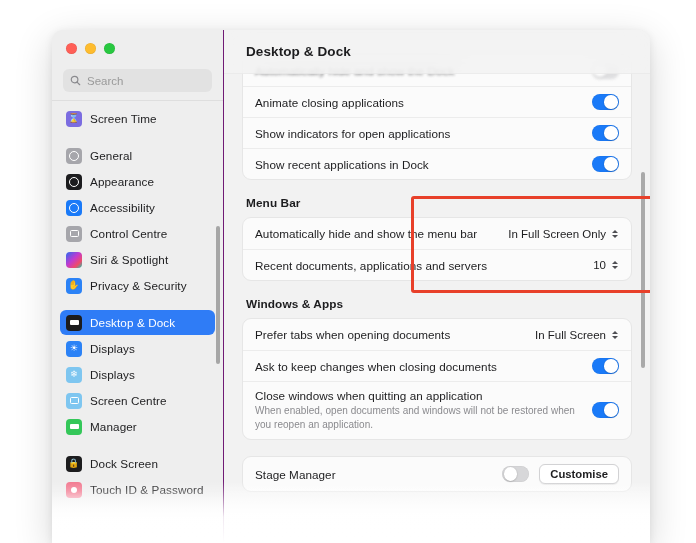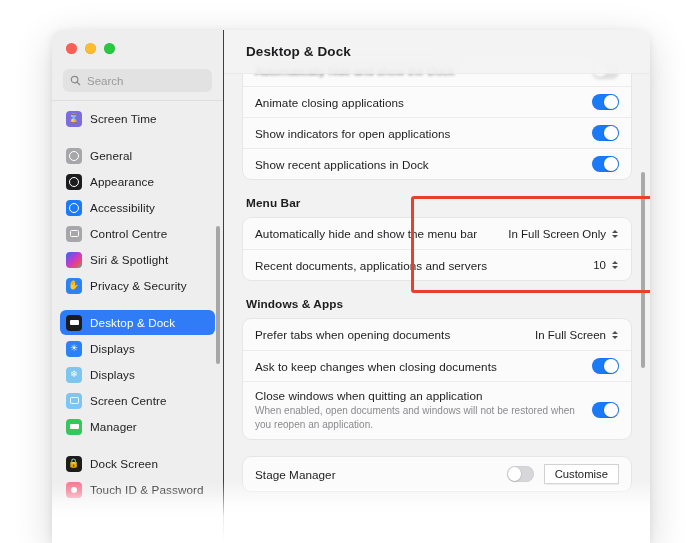--- a/index.html
+++ b/index.html
@@ -270,25 +270,26 @@
   }
   .chev i.up   { border-bottom: 3.6px solid #4e4e52; }
   .chev i.down { border-top: 3.6px solid #4e4e52; }
 
   .btn {
     font-family: "Liberation Sans", sans-serif;
     font-size: 11.3px;
     color: #1d1d1f;
     background: #ffffff;
     border: .5px solid #d2d2d4;
-    border-radius: 0;
+    border-radius: 6px;
     padding: 3px 10px;
     box-shadow: 0 .5px 1px rgba(0,0,0,.07);
     cursor: default;
     white-space: nowrap;
+    font-weight: bold;
   }
 
   .section-title {
     font-size: 11.8px;
     font-weight: bold;
     color: #1d1d1f;
     padding: 0 4px 7px 4px;
     letter-spacing: .1px;
   }
 

